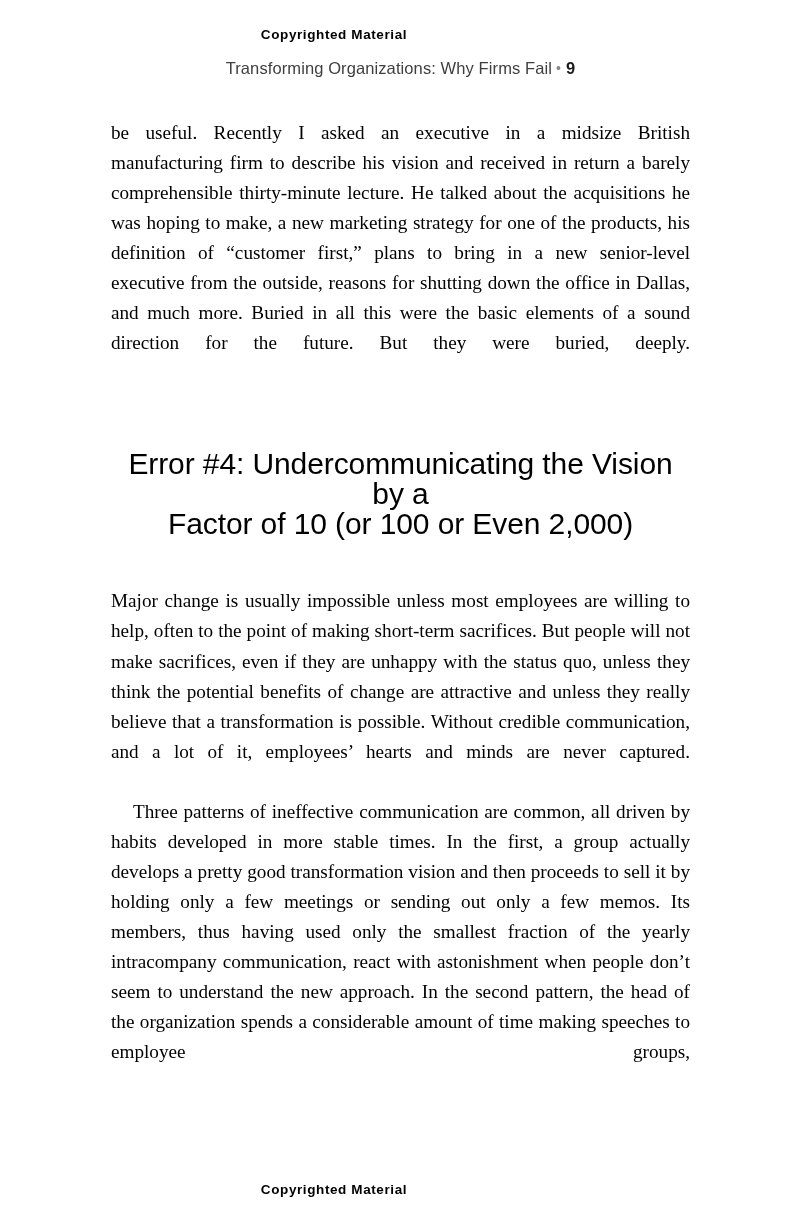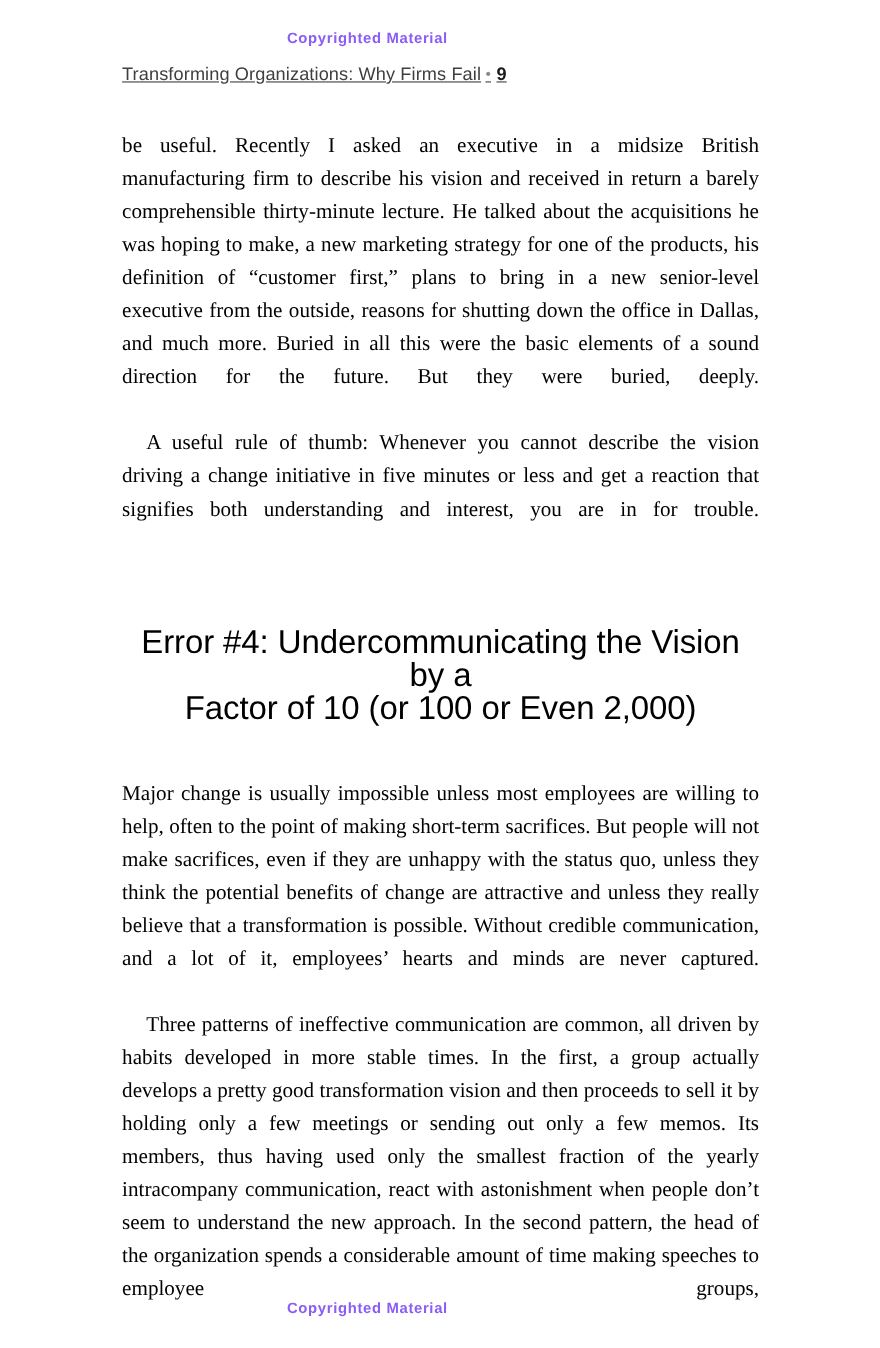--- a/index.html
+++ b/index.html
@@ -19,39 +19,38 @@
   
   .watermark {
     position: absolute;
     left: 0;
     width: 668px;
     text-align: center;
     font-family: "Liberation Sans", sans-serif;
     font-size: 13.5px;
     font-weight: 600;
     letter-spacing: 0.6px;
-    color: #8b5cf6;
+    color: #000000;
     white-space: nowrap;
   }
   .watermark-top { top: 27px; }
   .watermark-bottom { top: 1182px; }
 
   
   .running-head {
     position: absolute;
     top: 59px;
     left: 111px;
     width: 579px;
-    text-align: left;
+    text-align: center;
     font-family: "Liberation Sans", sans-serif;
     font-size: 16.5px;
     color: #3f3f3f;
     white-space: nowrap;
     letter-spacing: 0.1px;
-    text-decoration: underline;
   }
   .running-head .rh-title { font-weight: 400; }
   .running-head .rh-sep {
     color: #8a8a8a;
     padding: 0 5px 0 4px;
     font-size: 14px;
     position: relative;
     top: -1px;
   }
   .running-head .rh-folio {
@@ -115,21 +114,20 @@
   <div class="watermark watermark-top">Copyrighted Material</div>
 
   <div class="running-head">
     <span class="rh-title">Transforming Organizations: Why Firms Fail</span><span class="rh-sep">•</span><span class="rh-folio">9</span>
   </div>
 
   <div class="text-column">
 
     <p class="body-par noindent">be useful. Recently I asked an executive in a midsize British manufacturing firm to describe his vision and received in return a barely comprehensible thirty-minute lecture. He talked about the acquisitions he was hoping to make, a new marketing strategy for one of the products, his definition of “customer first,” plans to bring in a new senior-level executive from the outside, reasons for shutting down the office in Dallas, and much more. Buried in all this were the basic elements of a sound direction for the future. But they were buried, deeply.</p>
 
-    <p class="body-par indent">A useful rule of thumb: Whenever you cannot describe the vision driving a change initiative in five minutes or less and get a reaction that signifies both understanding and interest, you are in for trouble.</p>
 
     <div class="heading-block">
       <div class="section-heading heading-line">Error #4: Undercommunicating the Vision by a</div>
       <div class="section-heading heading-line">Factor of 10 (or 100 or Even 2,000)</div>
     </div>
 
     <p class="body-par noindent">Major change is usually impossible unless most employees are willing to help, often to the point of making short-term sacrifices. But people will not make sacrifices, even if they are unhappy with the status quo, unless they think the potential benefits of change are attractive and unless they really believe that a transformation is possible. Without credible communication, and a lot of it, employees’ hearts and minds are never captured.</p>
 
     <p class="body-par indent">Three patterns of ineffective communication are common, all driven by habits developed in more stable times. In the first, a group actually develops a pretty good transformation vision and then proceeds to sell it by holding only a few meetings or sending out only a few memos. Its members, thus having used only the smallest fraction of the yearly intracompany communication, react with astonishment when people don’t seem to understand the new approach. In the second pattern, the head of the organization spends a considerable amount of time making speeches to employee groups,</p>
 

